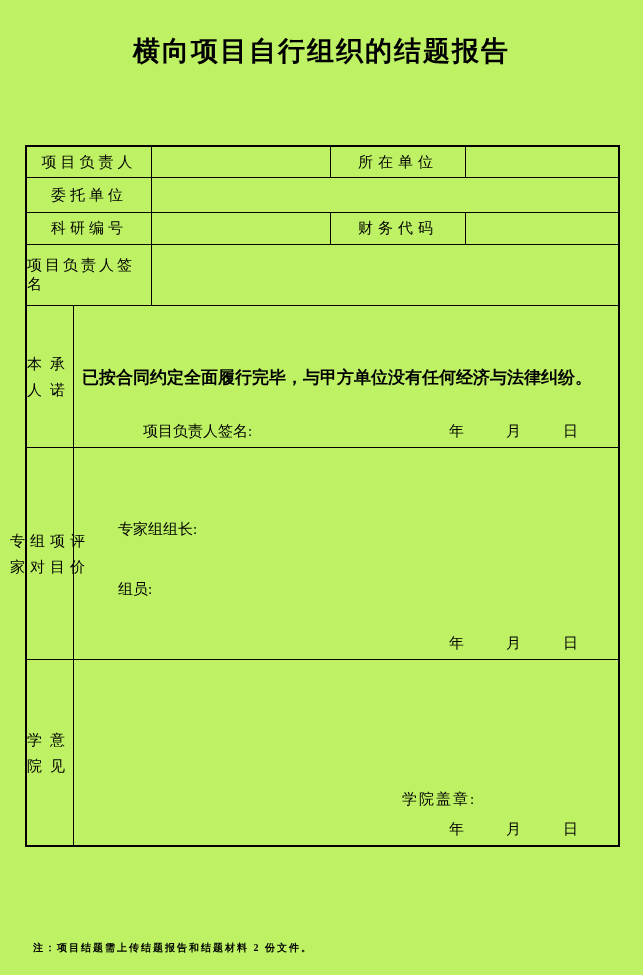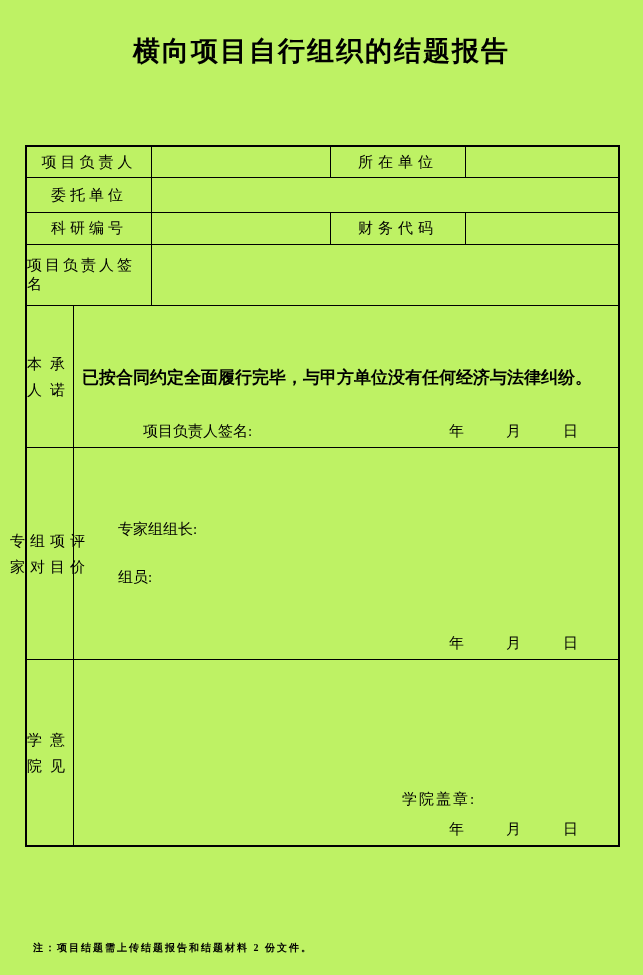--- a/index.html
+++ b/index.html
@@ -48,21 +48,21 @@
     font-size:15px; letter-spacing:5px; line-height:26px;
   }
   .content { flex:1; position:relative; font-size:15px; }
   .statement {
     position:absolute; left:8px; top:60px; right:4px;
     font-family:"Liberation Sans", sans-serif;
     font-weight:bold; font-size:17px; white-space:nowrap;
   }
   .sig-label  { position:absolute; left:41px;  bottom:6px;margin-left:28px; }
   .leader-label { position:absolute; left:44px; top:72px; }
-  .member-label { position:absolute; left:44px; top:120px; }
+  .member-label { position:absolute; left:44px; top:132px; }
   .stamp-label  { position:absolute; left:328px; top:130px; letter-spacing:2px; }
   .date-group {
     position:absolute; right:40px; bottom:6px;
     display:flex; gap:42px; font-size:15px;
   }
   .footnote {
     position:absolute; left:33px; top:941px;
     font-size:10px; font-weight:bold; letter-spacing:2px;
   }
 </style>

